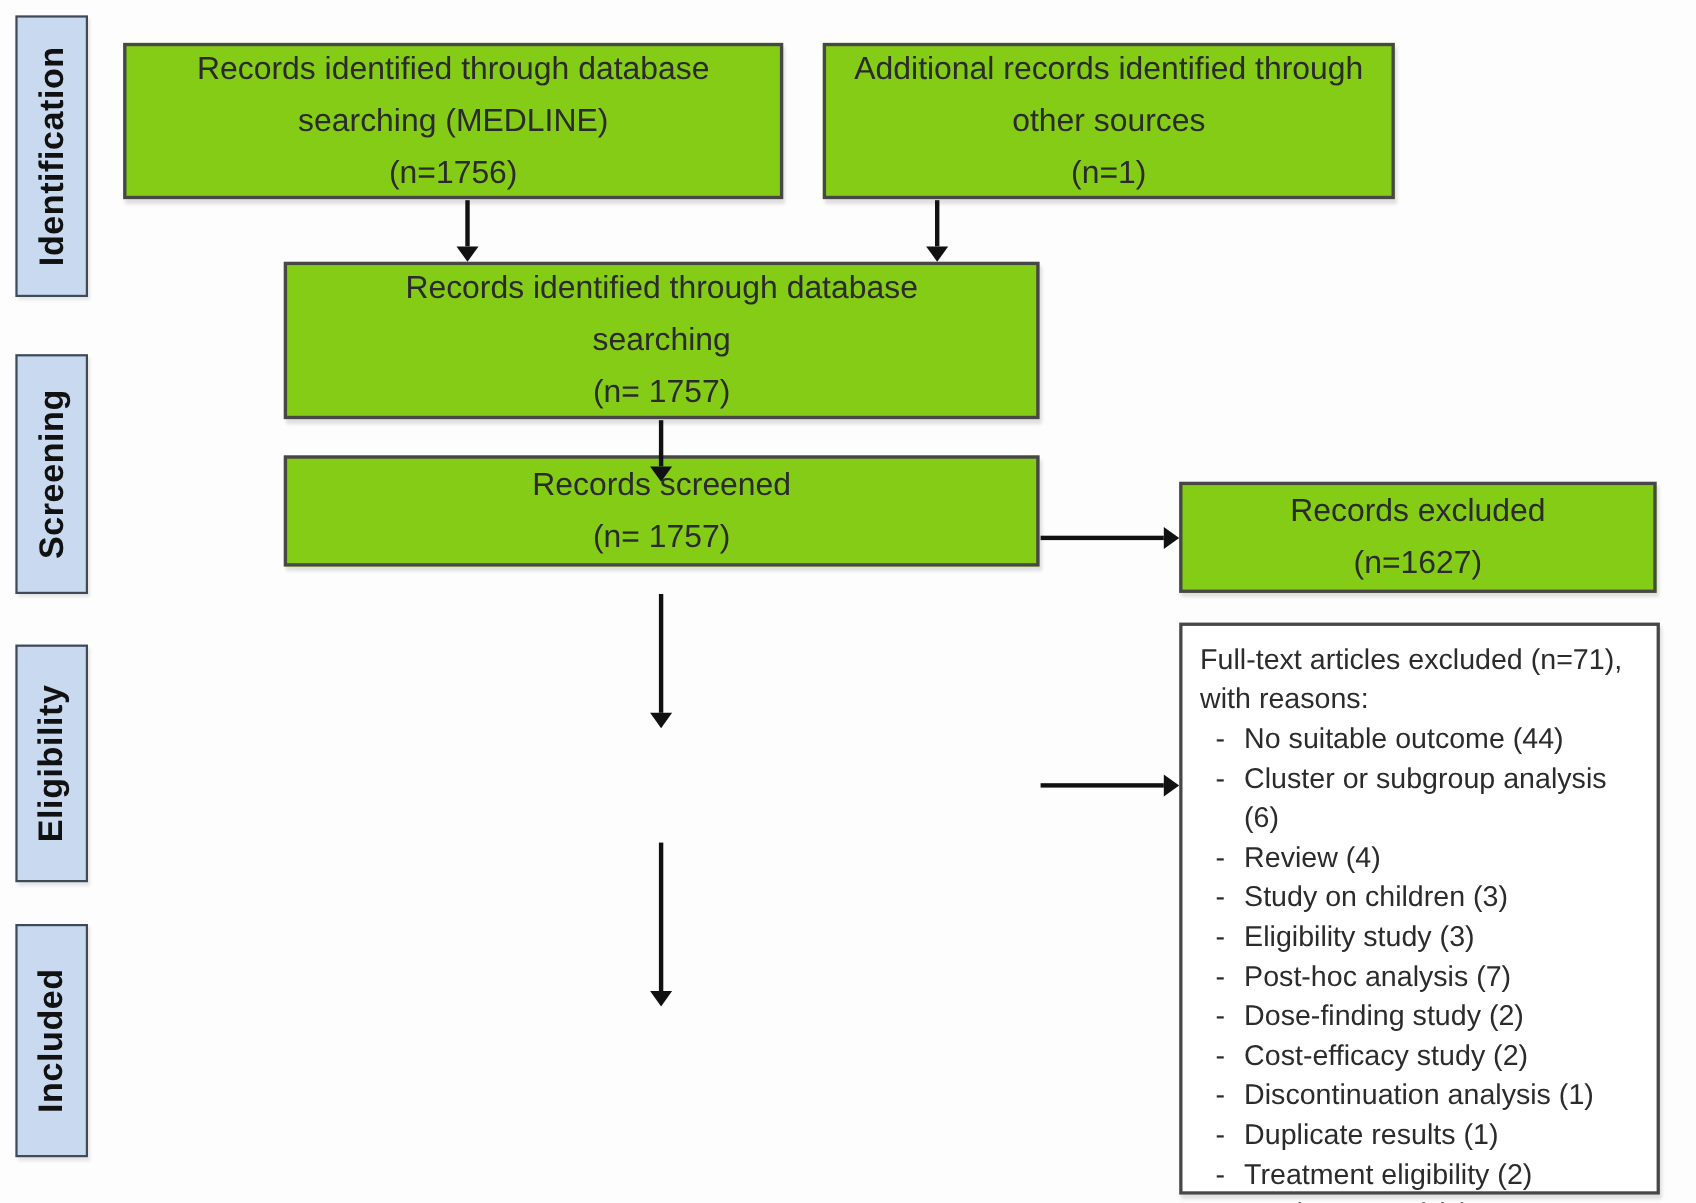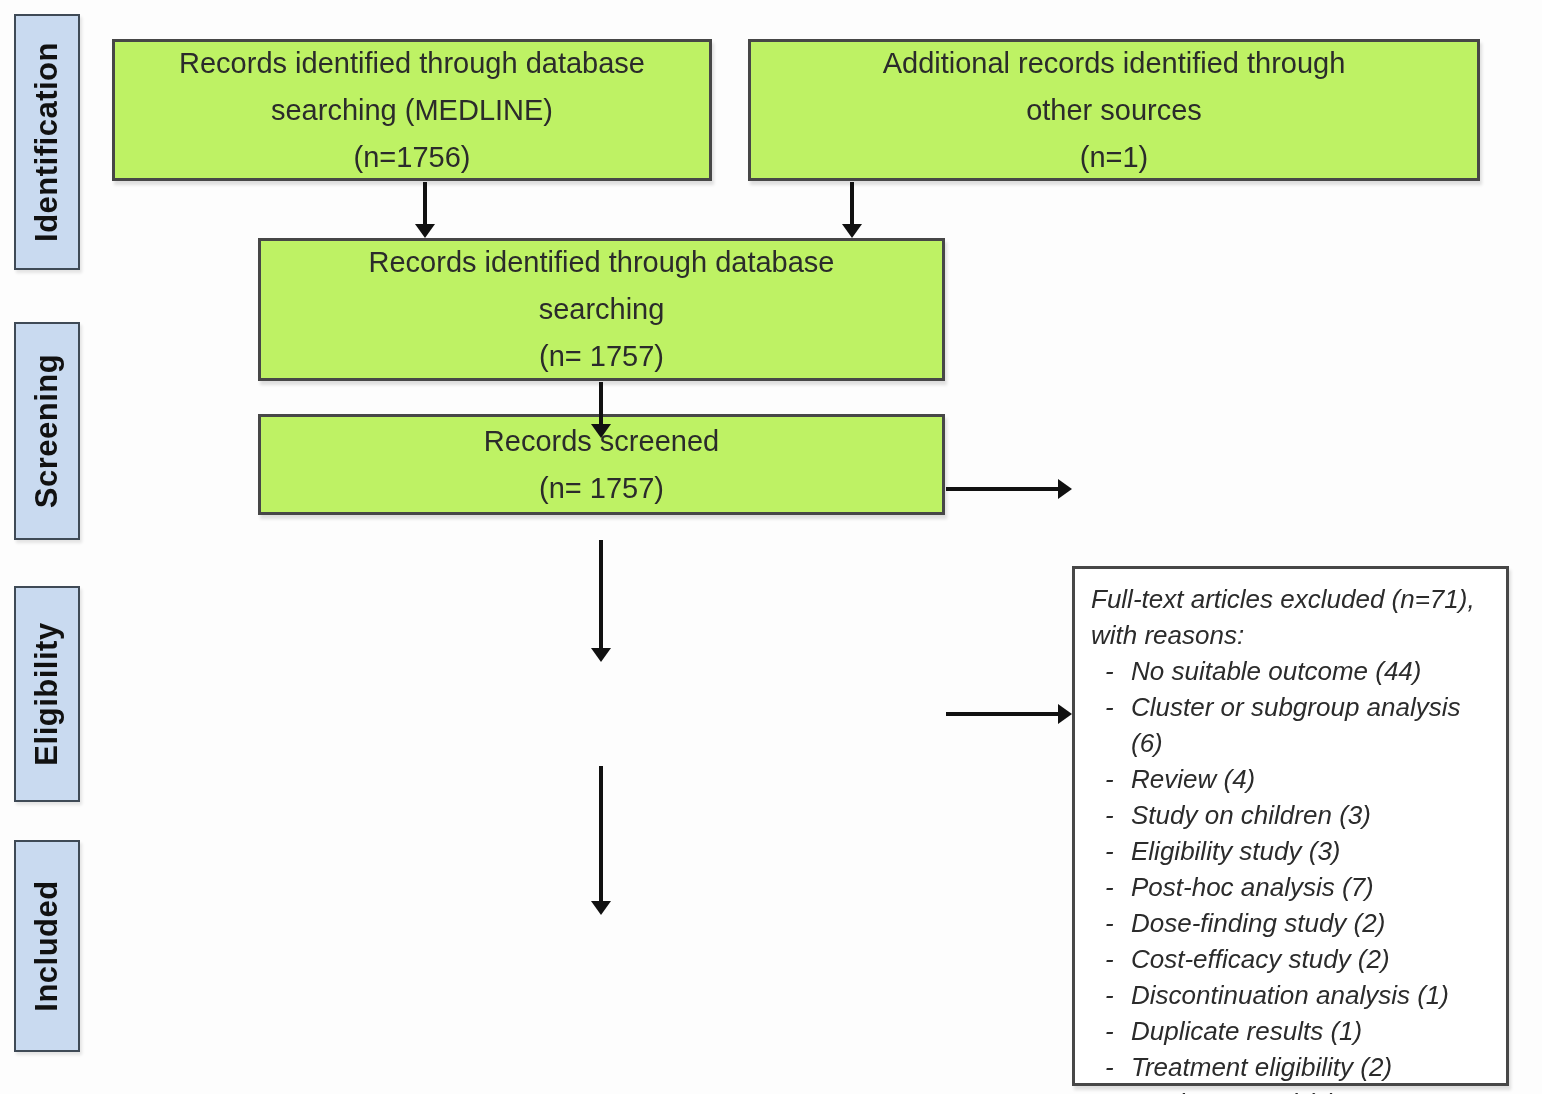--- a/index.html
+++ b/index.html
@@ -32,21 +32,21 @@
   .stage span{
     transform:rotate(-90deg);
     white-space:nowrap;
     font-size:31px;font-weight:bold;color:#111;
     letter-spacing:0.5px;
   }
 
   
   .fbox{
     position:absolute;
-    background:#bef264;
+    background:#84cc16;
     border:3px solid var(--box-border);
     display:flex;align-items:center;justify-content:center;
     text-align:center;
     font-size:29px;line-height:47px;
     white-space:pre-line;
     box-shadow:2px 4px 3px rgba(0,0,0,0.12);
   }
 
   
   .rbox{
@@ -89,35 +89,37 @@
     <span>Eligibility</span>
   </div>
   <div class="stage" style="top:840px;height:212px;">
     <span>Included</span>
   </div>
 
   <div class="fbox" style="left:112px;top:39px;width:600px;height:142px;">Records identified through database
 searching (MEDLINE)
 (n=1756)</div>
 
-  <div class="fbox" style="left:748px;top:39px;width:732px;height:142px;">Additional records identified through
+  <div class="fbox" style="left:748px;top:39px;width:520px;height:142px;">Additional records identified through
 other sources
 (n=1)</div>
 
   <div class="fbox" style="left:258px;top:238px;width:687px;height:143px;">Records identified through database
 searching
 (n= 1757)</div>
 
   <div class="fbox" style="left:258px;top:414px;width:687px;height:101px;">Records screened
 (n= 1757)</div>
 
+  <div class="fbox" style="left:1072px;top:438px;width:434px;height:101px;">Records excluded
+(n=1627)</div>
 
 
 
-  <div class="rbox" style="left:1072px;top:566px;width:437px;height:520px;font-style:italic;">
+  <div class="rbox" style="left:1072px;top:566px;width:437px;height:520px;">
     <div class="heading">Full-text articles excluded (n=71),
 with reasons:</div>
     <div>
 
     <div class="reason-row">
         <span class="dash">-</span>
         <span class="rtext">No suitable outcome (44)</span>
       </div>
         <div class="reason-row">
         <span class="dash">-</span>

